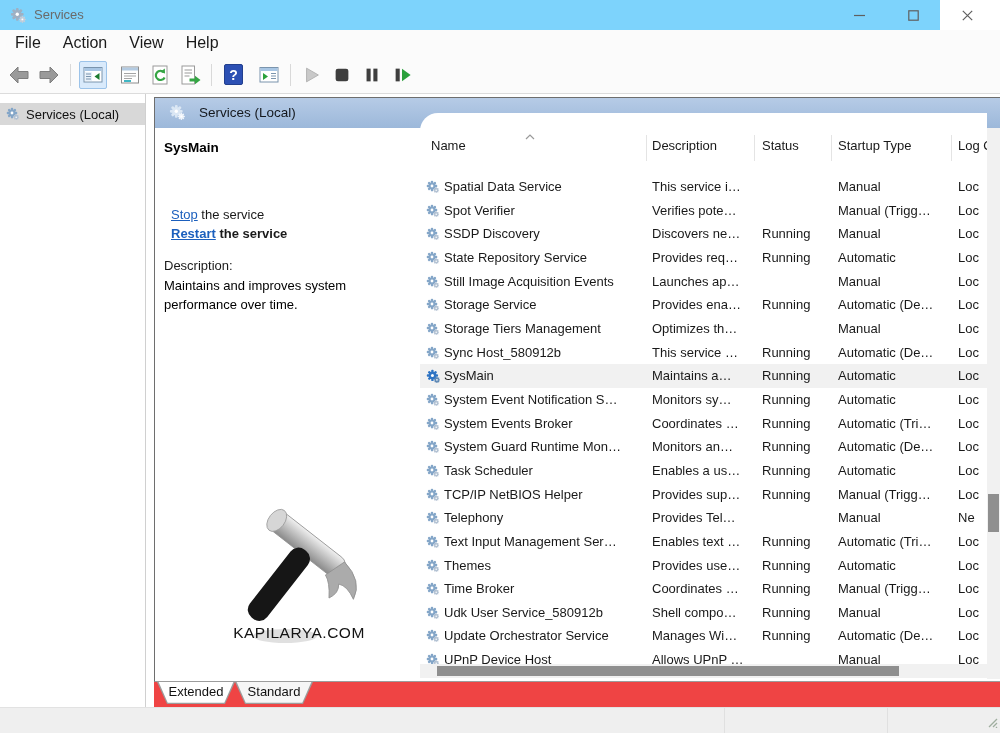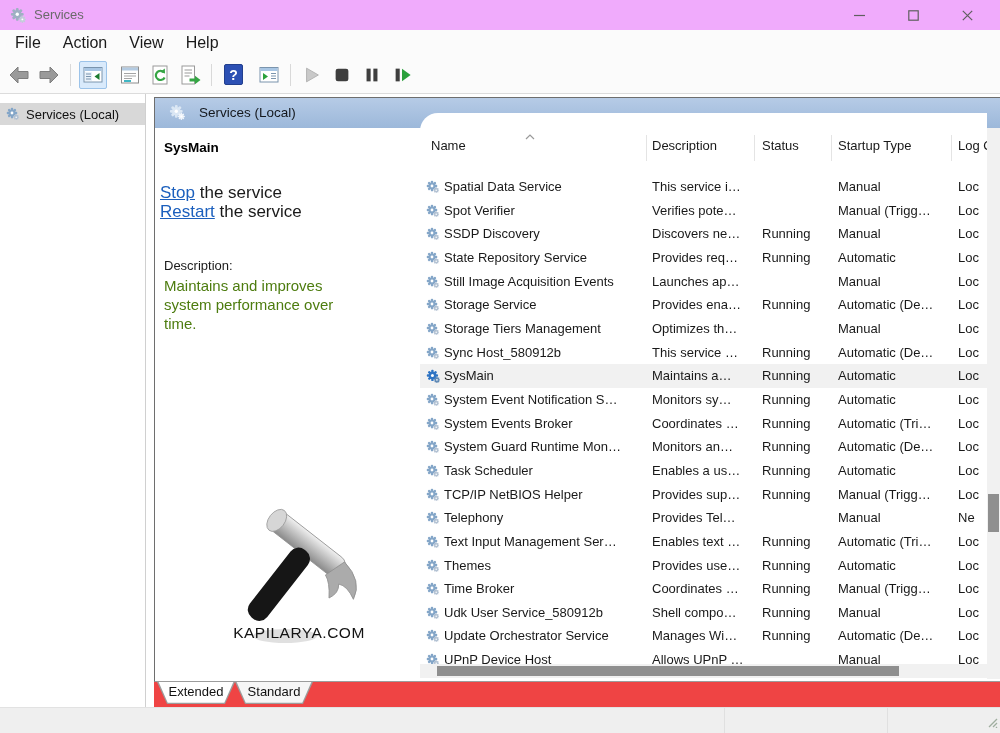--- a/index.html
+++ b/index.html
@@ -1,20 +1,20 @@
 <!DOCTYPE html>
 <html><head>
 <meta charset="utf-8">
 <style>
   * { margin:0; padding:0; box-sizing:content-box; }
   body { font-family:"Liberation Sans","DejaVu Sans",sans-serif; background:#d8d8d8; }
   .window { position:relative; width:1000px; height:733px; background:#ffffff; overflow:hidden; }
 
   
-  .titlebar { position:absolute; left:0; top:0; width:1000px; height:30px; background:#f0abfc; }
+  .titlebar { position:absolute; left:0; top:0; width:924px; height:30px; background:#7dd3fc;padding-left:16px; }
   .app-icon { position:absolute; left:10px; top:7px; width:17px; height:17px; }
   .title-text { position:absolute; left:34px; top:7px; font-size:13px; color:#6a6a6a; }
   .win-btn { position:absolute; top:0; width:46px; height:30px; display:flex; align-items:center; justify-content:center; }
   .win-btn.min { left:836px; } .win-btn.max { left:890px; } .win-btn.close { left:944px; }
 
   
   .menubar { position:absolute; left:0; top:30px; width:1000px; height:26px; background:#fbfbfb; display:flex; align-items:center; padding-left:4px; }
   .menu-item { font-size:16px; color:#1a1a1a; padding:4px 11px; }
 
   
@@ -29,25 +29,25 @@
   .tree-item { margin-top:9px; height:22px; background:#d8d8d8; display:flex; align-items:center; padding-left:6px; gap:6px; font-size:13px; color:#111; }
 
   
   .main-panel { position:absolute; left:154px; top:97px; width:845px; height:583px; background:#ffffff; border-left:1px solid #6e6e6e; border-top:1px solid #6e6e6e; border-bottom:1px solid #9c9c9c; }
   .blue-bar { position:absolute; left:0; top:0; width:845px; height:30px; background:linear-gradient(#b6cbe6,#9cb8da); }
   .blue-bar-icon { position:absolute; left:14px; top:6px; }
   .blue-bar-title { position:absolute; left:44px; top:7px; font-size:13.5px; color:#14181d; }
 
   
   .svc-name-hdr { position:absolute; left:9px; top:42px; font-size:13.5px; font-weight:bold; color:#000; }
-  .action-line { position:absolute; left:5px; font-size:17px; color:#1a1a1a; }
-  .action-line.stop { top:85px; } .action-line.restart { top:104px; }
+  .action-line { position:absolute; left:16px; font-size:13px; color:#1a1a1a;margin-top:24px; }
+  .action-line.stop { top:85px; } .action-line.restart { top:104px;font-weight:bold; }
   .svc-link { color:#1b5fbd; text-decoration:underline; cursor:pointer; }
   .desc-label { position:absolute; left:9px; top:160px; font-size:13px; color:#1a1a1a;text-align:right; }
-  .desc-text { position:absolute; left:9px; top:178px; width:200px; font-size:15px; line-height:19px; color:#4d7c0f; }
+  .desc-text { position:absolute; left:9px; top:178px; width:200px; font-size:13px; line-height:19px; color:#000000; }
   .hammer { position:absolute; left:72px; top:400px; }
   .watermark-text { position:absolute; left:0; top:526px; width:288px; text-align:center; font-size:15.5px; letter-spacing:0.5px; color:#121212; }
 
   
   .whitetab { position:absolute; left:265px; top:15px; width:567px; height:568px; background:#ffffff; border-top-left-radius:18px; overflow:hidden; }
   .hsep { position:absolute; top:22px; height:26px; width:1px; background:#e4e4e4; }
   .hcell { position:absolute; top:25px; font-size:13px; color:#191919; white-space:nowrap; overflow:hidden; }
   .h-name { left:11px; } .h-desc { left:232px; } .h-status { left:342px; } .h-startup { left:418px; } .h-logon { left:538px; width:29px; }
   .sort-caret { position:absolute; left:105px; top:13px; }
   .rows { position:absolute; left:0; top:62px; width:567px; }

